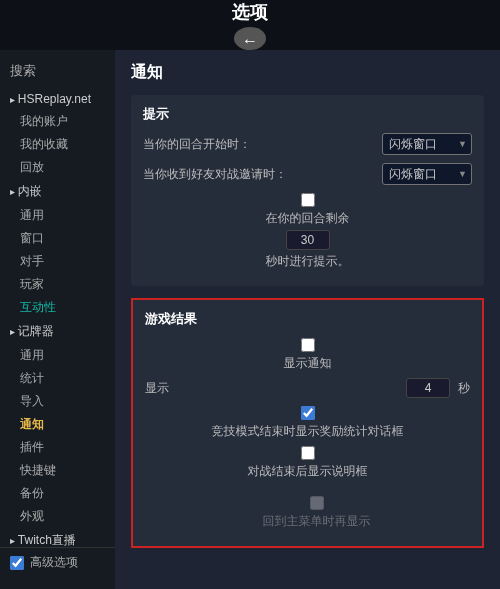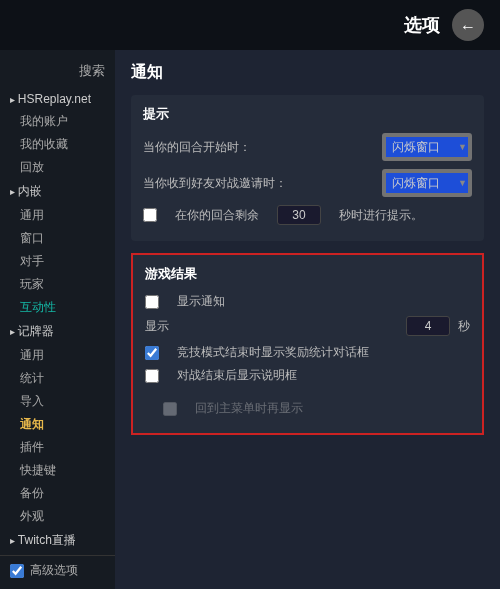--- a/index.html
+++ b/index.html
@@ -14,21 +14,22 @@
     }
 
     
     .header {
       background: #0d1117;
       height: 50px;
       display: flex;
       align-items: center;
       justify-content: flex-end;
       padding: 0 16px;
-      gap: 12px;
+      gap: 3px;
+      flex-direction: column;
     }
     .header-title {
       color: #fff;
       font-size: 18px;
       font-weight: bold;
     }
     .back-btn {
       width: 32px;
       height: 32px;
       border-radius: 50%;
@@ -52,21 +53,20 @@
       width: 115px;
       background: #161b22;
       padding: 8px 0;
       overflow-y: auto;
       flex-shrink: 0;
     }
     .sidebar-search {
       padding: 4px 10px 8px;
       color: #aaa;
       font-size: 13px;
-      text-align: right;
     }
     .sidebar-section-header {
       padding: 4px 10px;
       color: #ccc;
       font-size: 12px;
       font-weight: normal;
     }
     .sidebar-section-header::before {
       content: "▸ ";
       font-size: 10px;
@@ -117,22 +117,22 @@
       align-items: center;
       margin-bottom: 8px;
       gap: 8px;
     }
     .form-label {
       color: #bbb;
       font-size: 12px;
       flex: 1;
     }
     .form-select {
-      background: #1d4ed8;
-      border: 4px solid #737373;
+      background: #0f172a;
+      border: 1px solid #737373;
       color: #ccc;
       font-size: 12px;
       padding: 3px 20px 3px 6px;
       border-radius: 3px;
       appearance: none;
       -webkit-appearance: none;
       cursor: pointer;
       min-width: 90px;
       position: relative;
     }
@@ -146,22 +146,23 @@
       right: 5px;
       top: 50%;
       transform: translateY(-50%);
       font-size: 9px;
       color: #888;
       pointer-events: none;
     }
     .checkbox-row {
       display: flex;
       align-items: center;
-      gap: 18px;
+      gap: 3px;
       margin-bottom: 6px;
+      flex-direction: column;
     }
     .checkbox-label {
       color: #bbb;
       font-size: 12px;
     }
     input[type="checkbox"] {
       width: 14px;
       height: 14px;
       cursor: pointer;
       accent-color: #3a7bd5;
@@ -309,21 +310,21 @@
         <input type="checkbox" disabled="" style="">
         <span class="checkbox-label">回到主菜单时再显示</span>
       </div>
     </div>
 
   </div>
 </div>
 
 <div style="
   position: absolute;
-  bottom: 4px;
+  bottom: 12px;
   left: 0;
   width: 115px;
   background: #161b22;
   border-top: 1px solid #333;
   padding: 6px 10px;
   display: flex;
   align-items: center;
   gap: 6px;
   font-size: 12px;
   color: #aaa;

